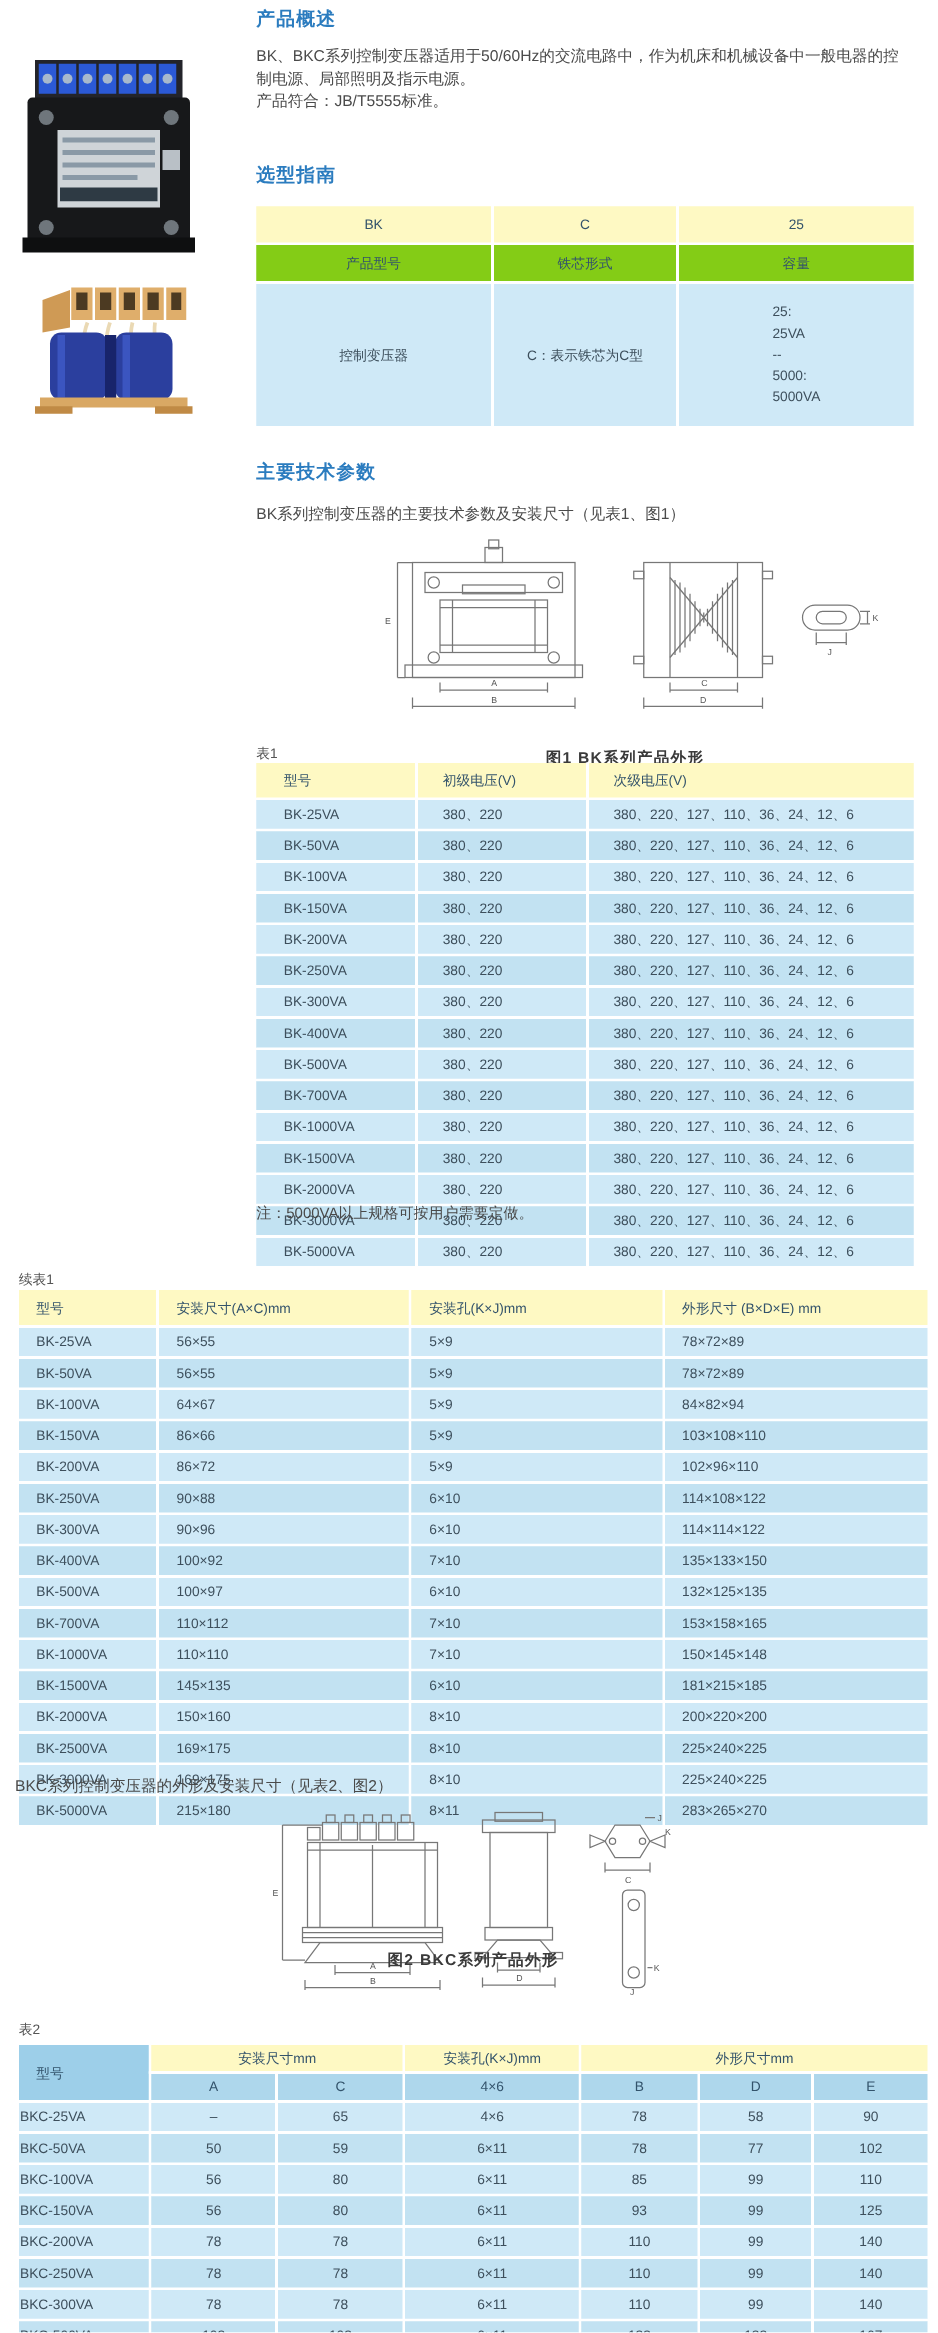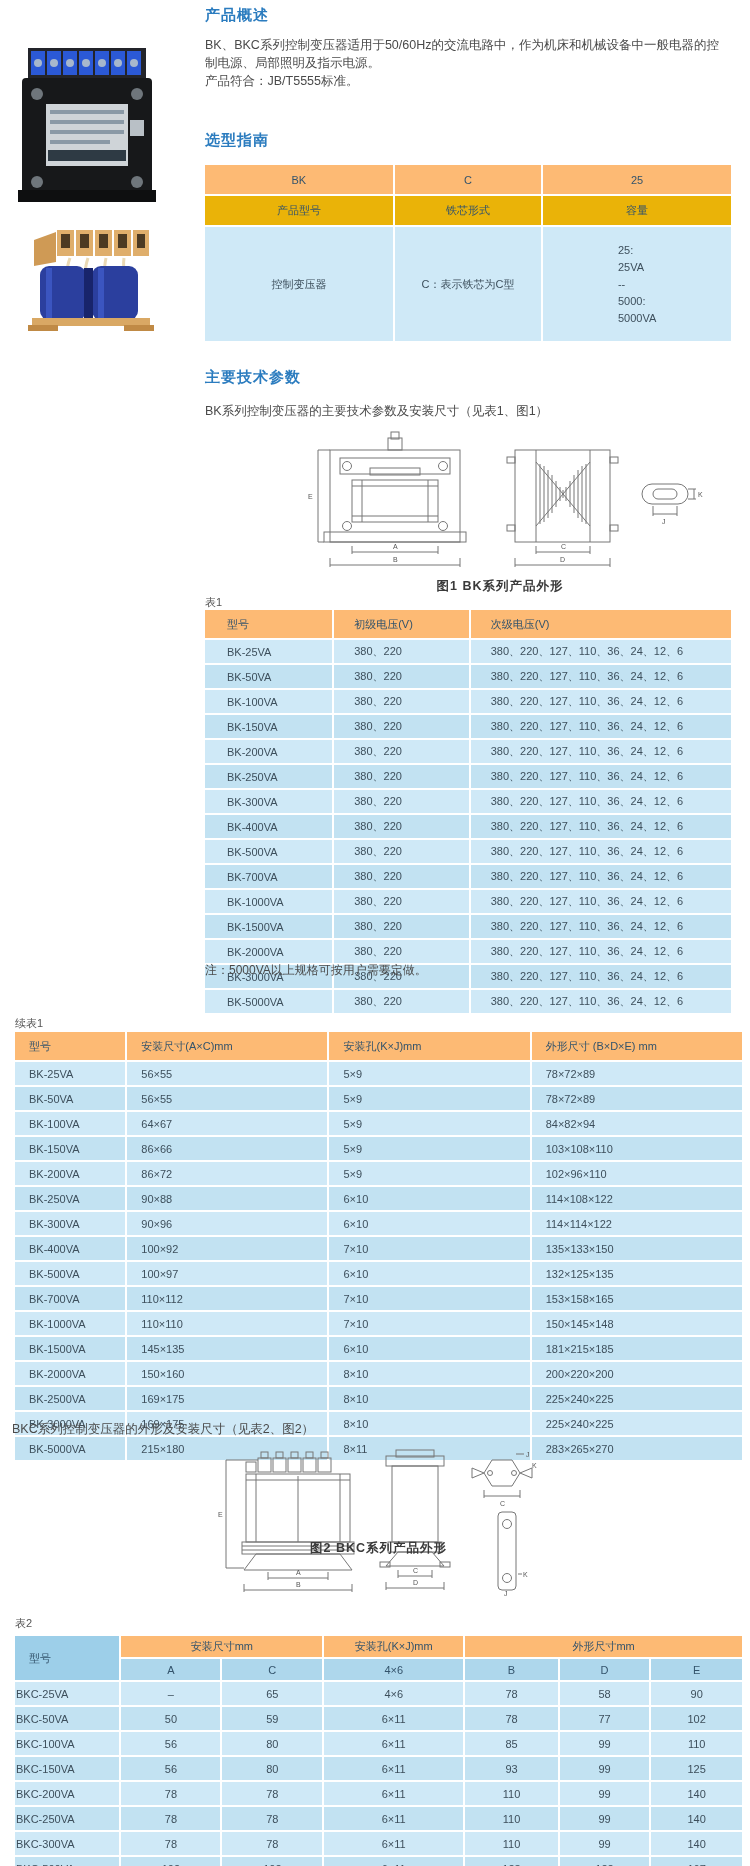--- a/index.html
+++ b/index.html
@@ -2,34 +2,34 @@
 <html lang="zh"><head>
 <meta charset="utf-8">
 <style>
   html,body{margin:0;padding:0;background:#fff;}
   body{font-family:"Liberation Sans","DejaVu Sans",sans-serif;color:#444;}
   .page{position:relative;width:750px;height:1866px;background:#fff;overflow:hidden;}
   .abs{position:absolute;}
   .h-blue{color:#2b7cbf;font-size:15px;font-weight:bold;letter-spacing:1px;}
   .body-text{font-size:12.5px;line-height:18px;color:#4a4a4a;}
   .tag{font-size:11px;color:#555;text-align:left;}
-  .fig-cap{font-size:12.5px;font-weight:bold;color:#3a3a3a;text-align:center;letter-spacing:1px;}
+  .fig-cap{font-size:12.5px;font-weight:bold;color:#3a3a3a;text-align:center;letter-spacing:1px;margin-top:20px;}
   .note{font-size:12px;color:#4a4a4a;}
 
   table.t{border-collapse:collapse;table-layout:fixed;width:100%;font-size:11px;color:#3d4f5c;}
   table.t td,table.t th{border-right:2px solid #fff;border-bottom:2px solid #fff;font-weight:normal;overflow:hidden;white-space:nowrap;}
   table.t td:last-child,table.t th:last-child{border-right:none;}
-  table.t th{background:#fdba74;color:#33536b;}
+  table.t th{background:#fef9c3;color:#33536b;}
   tbody.striped tr:nth-child(odd) td{background:#cfe9f7;}
   tbody.striped tr:nth-child(even) td{background:#c2e2f2;}
 
   
   .tsel td,.tsel th{text-align:center;height:27px;}
   .tsel .desc td{height:112px;vertical-align:middle;background:#cfe9f7;}
-  .tsel .mid td{background:#eab308;color:#33536b;margin-top:32px;}
+  .tsel .mid td{background:#84cc16;color:#33536b;margin-top:32px;}
   .tsel .pre{white-space:pre-line;display:inline-block;text-align:left;line-height:17px;}
 
   
   .t1 th{height:26px;text-align:left;}
   .t1 td{height:21px;text-align:left;}
   .t1 th:nth-child(1),.t1 td:nth-child(1){width:23%;padding-left:22px;}
   .t1 th:nth-child(2),.t1 td:nth-child(2){width:25%;padding-left:20px;}
   .t1 th:nth-child(3),.t1 td:nth-child(3){width:52%;padding-left:20px;margin-top:19px;}
 
   

